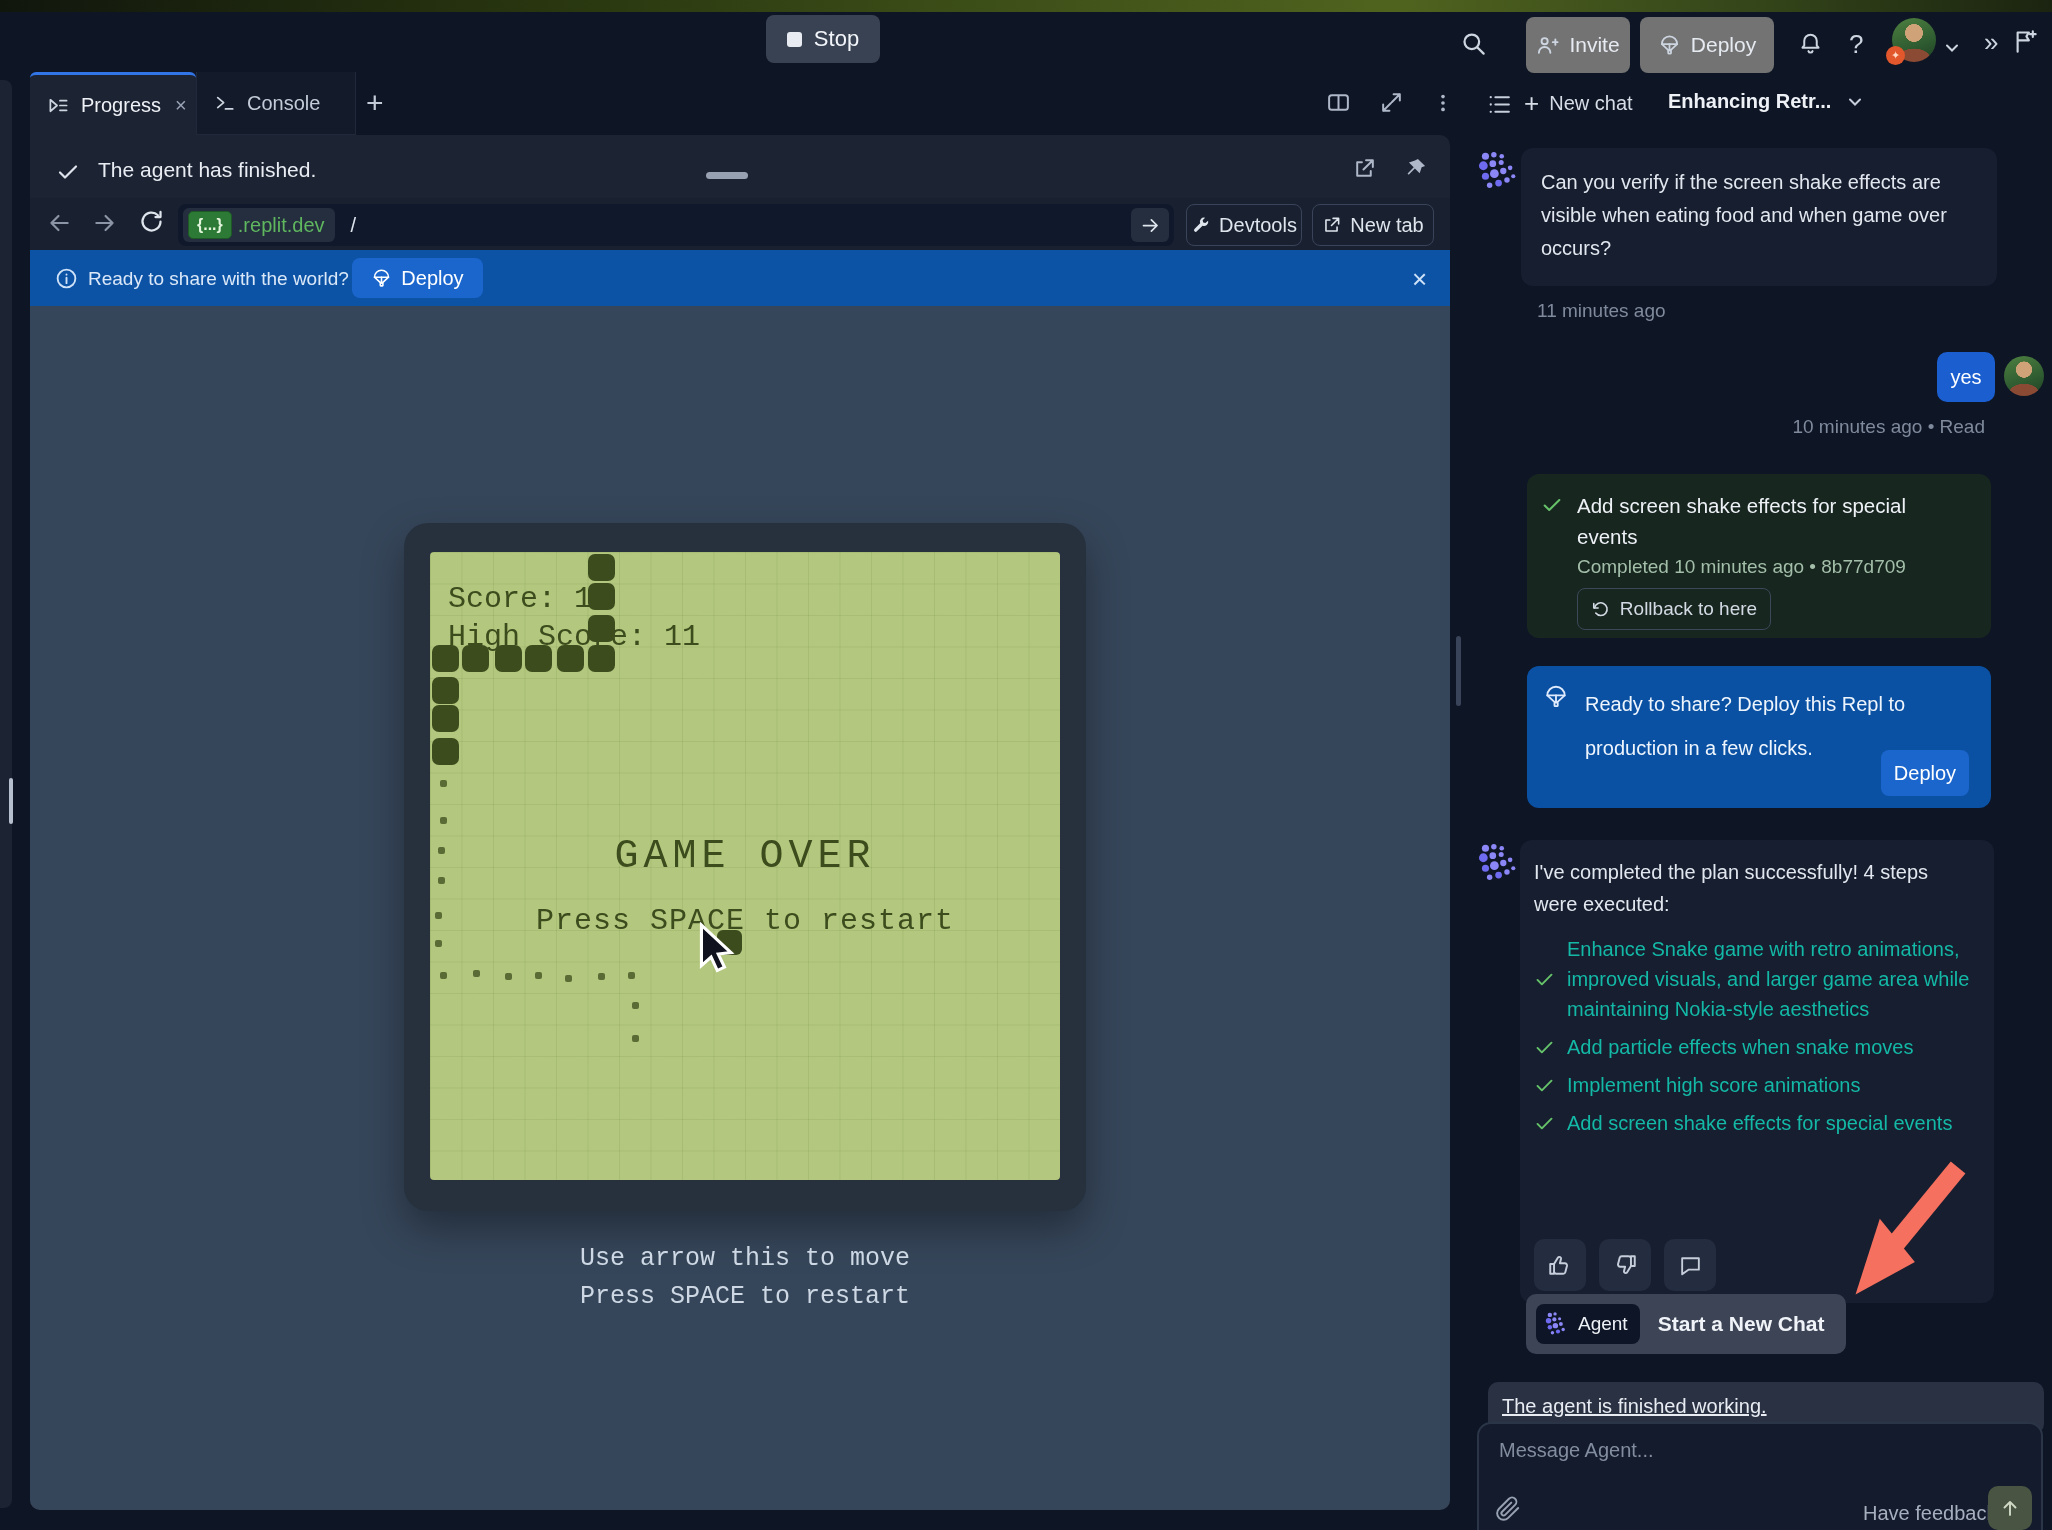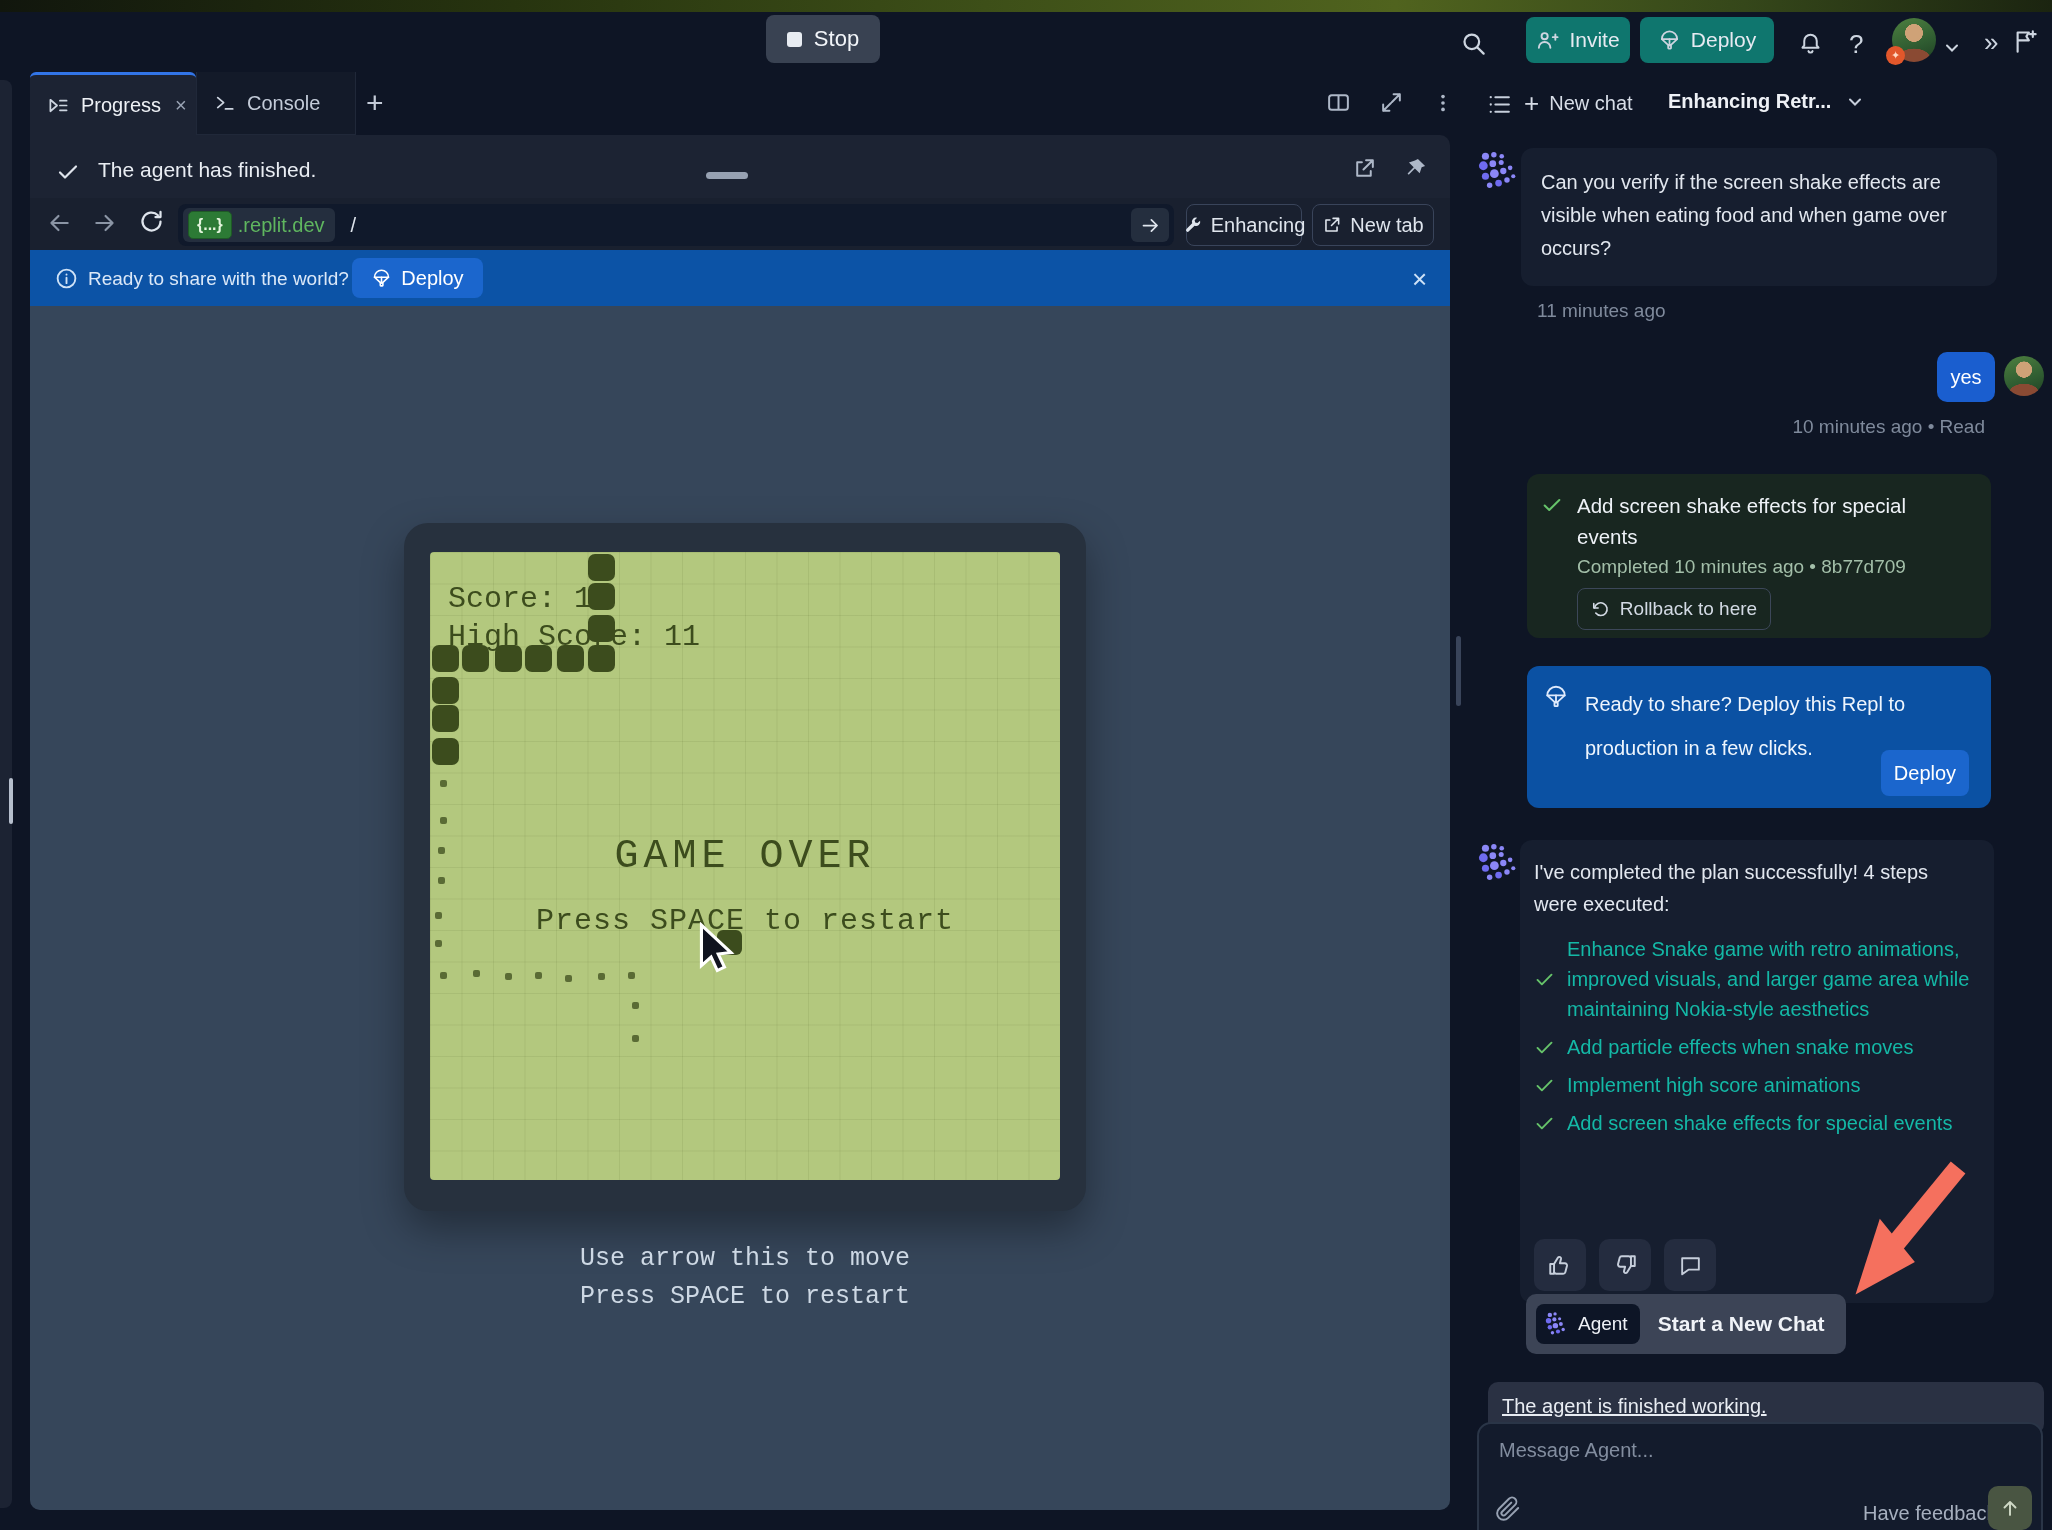--- a/index.html
+++ b/index.html
@@ -12,21 +12,21 @@
   .cover{left:0;top:0;width:2052px;height:12px;
     background:linear-gradient(90deg,#11160d,#27340f 25%,#3d4f18 48%,#50631e 68%,#35471a 85%,#1b2410);}
 
   
   .stop-btn{left:766px;top:15px;width:114px;height:48px;background:#394252;border-radius:8px;
     display:flex;align-items:center;justify-content:center;gap:12px;cursor:pointer;}
   .stop-square{width:15px;height:15px;background:#e8ecf2;border-radius:3px;}
   .stop-label{font-size:22px;color:#f2f5f9;font-weight:500;}
   .topbar-icon{color:#cdd5e0;display:flex;align-items:center;justify-content:center;}
   .search-i{left:1460px;top:30px;}
-  .tb-btn{height:46px;background:#0f766e;border-radius:8px;display:flex;align-items:center;
+  .tb-btn{height:56px;background:#737373;border-radius:8px;display:flex;align-items:center;
     justify-content:center;gap:10px;font-size:21px;color:#e6eaf1;cursor:pointer;}
   .invite-btn{left:1526px;top:17px;width:104px;}
   .deploy-btn-top{left:1640px;top:17px;width:134px;}
   .bell-i{left:1798px;top:31px;}
   .help-i{left:1849px;top:29px;font-size:26px;color:#cdd5e0;}
   .avatar{border-radius:50%;overflow:hidden;position:absolute;
     background:
       radial-gradient(circle at 50% 34%, #cfa277 0 24%, rgba(0,0,0,0) 25%),
       radial-gradient(ellipse 62% 38% at 50% 92%, #8a4a33 0 58%, rgba(0,0,0,0) 60%),
       linear-gradient(160deg,#4e8040 0%,#2f5c31 60%,#1f4023 100%);}
@@ -356,21 +356,21 @@
         </svg>
     </span>
   </div>
 
   <div class="abs tb-outline-btn devtools-btn">
     <span>
       <svg width="19" height="19" viewBox="0 0 24 24" fill="currentColor">
           <path d="M21.6 6a5.2 5.2 0 0 1-7 6.2L7.4 19.4a2.1 2.1 0 0 1-3-3l7.2-7.2a5.2 5.2 0 0 1 6.2-7l-3.1 3.1.7 2.8 2.8.7z"></path>
         </svg>
     </span>
-    <span>Enhancing</span>
+    <span>Devtools</span>
   </div>
 
   <div class="abs tb-outline-btn newtab-btn">
     <span>
       <svg width="19" height="19" viewBox="0 0 24 24" fill="none" stroke="currentColor" stroke-width="2" stroke-linecap="round" stroke-linejoin="round">
           <path d="M10 5H5v14h14v-5"></path>
           <path d="M14 3h7v7M20.5 3.5L12 12"></path>
         </svg>
     </span>
     <span>New tab</span>

